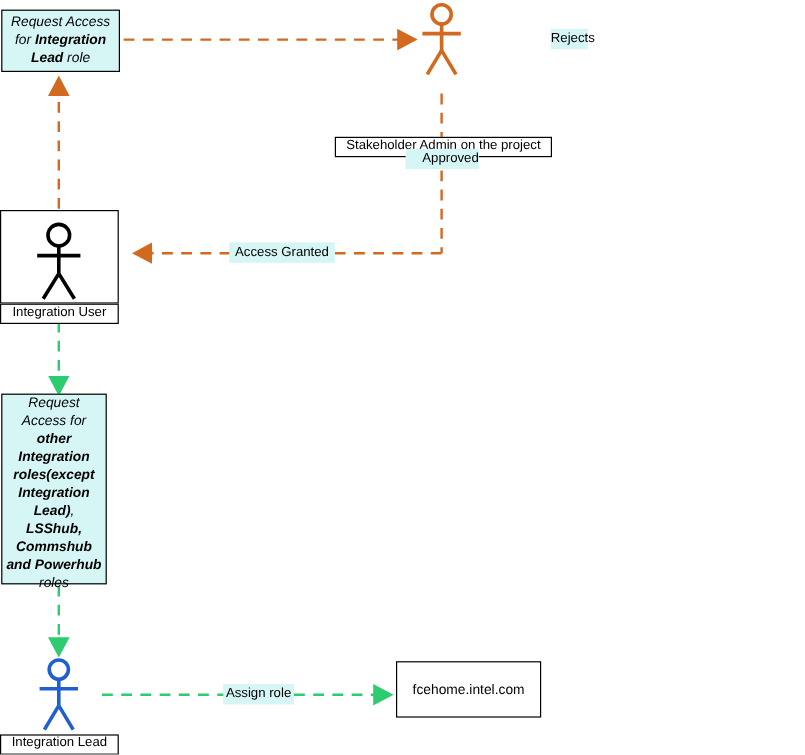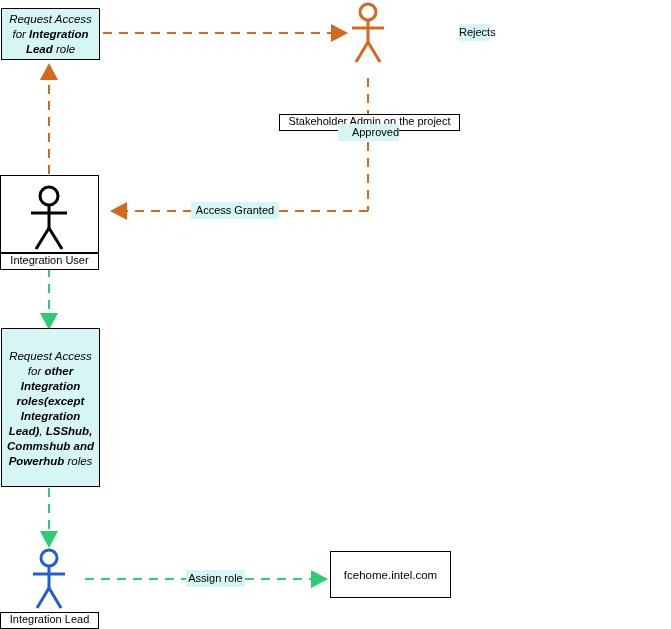--- a/index.html
+++ b/index.html
@@ -150,21 +150,21 @@
       <line x1="49" y1="205" x2="49" y2="228" stroke="#000000" stroke-width="3"></line>
       <line x1="31" y1="213" x2="67" y2="213" stroke="#000000" stroke-width="3"></line>
       <line x1="49" y1="228" x2="36" y2="249" stroke="#000000" stroke-width="3"></line>
       <line x1="49" y1="228" x2="62" y2="249" stroke="#000000" stroke-width="3"></line>
     </g>
   </svg>
   <div class="caption" style="left:0px; top:253px; width:99px; height:17px; text-align:center;">
     <span>Integration User</span>
   </div>
 
-  <div class="label-box" style="left:1px; top:328px; width:99px; height:159px; padding:20px 3px;">
+  <div class="label-box" style="left:1px; top:328px; width:88px; height:159px; padding:0 3px;">
     <span>Request Access for </span><b>other Integration roles(except Integration Lead)</b><span>, </span><b>LSShub, Commshub and Powerhub</b><span> roles</span>
   </div>
 
   <svg class="layer">
     <g>
       <circle cx="49" cy="558" r="8" fill="none" stroke="#1f5fd0" stroke-width="3"></circle>
       <line x1="49" y1="566" x2="49" y2="588" stroke="#1f5fd0" stroke-width="3"></line>
       <line x1="33" y1="574" x2="65" y2="574" stroke="#1f5fd0" stroke-width="3"></line>
       <line x1="49" y1="588" x2="37" y2="608" stroke="#1f5fd0" stroke-width="3"></line>
       <line x1="49" y1="588" x2="61" y2="608" stroke="#1f5fd0" stroke-width="3"></line>

